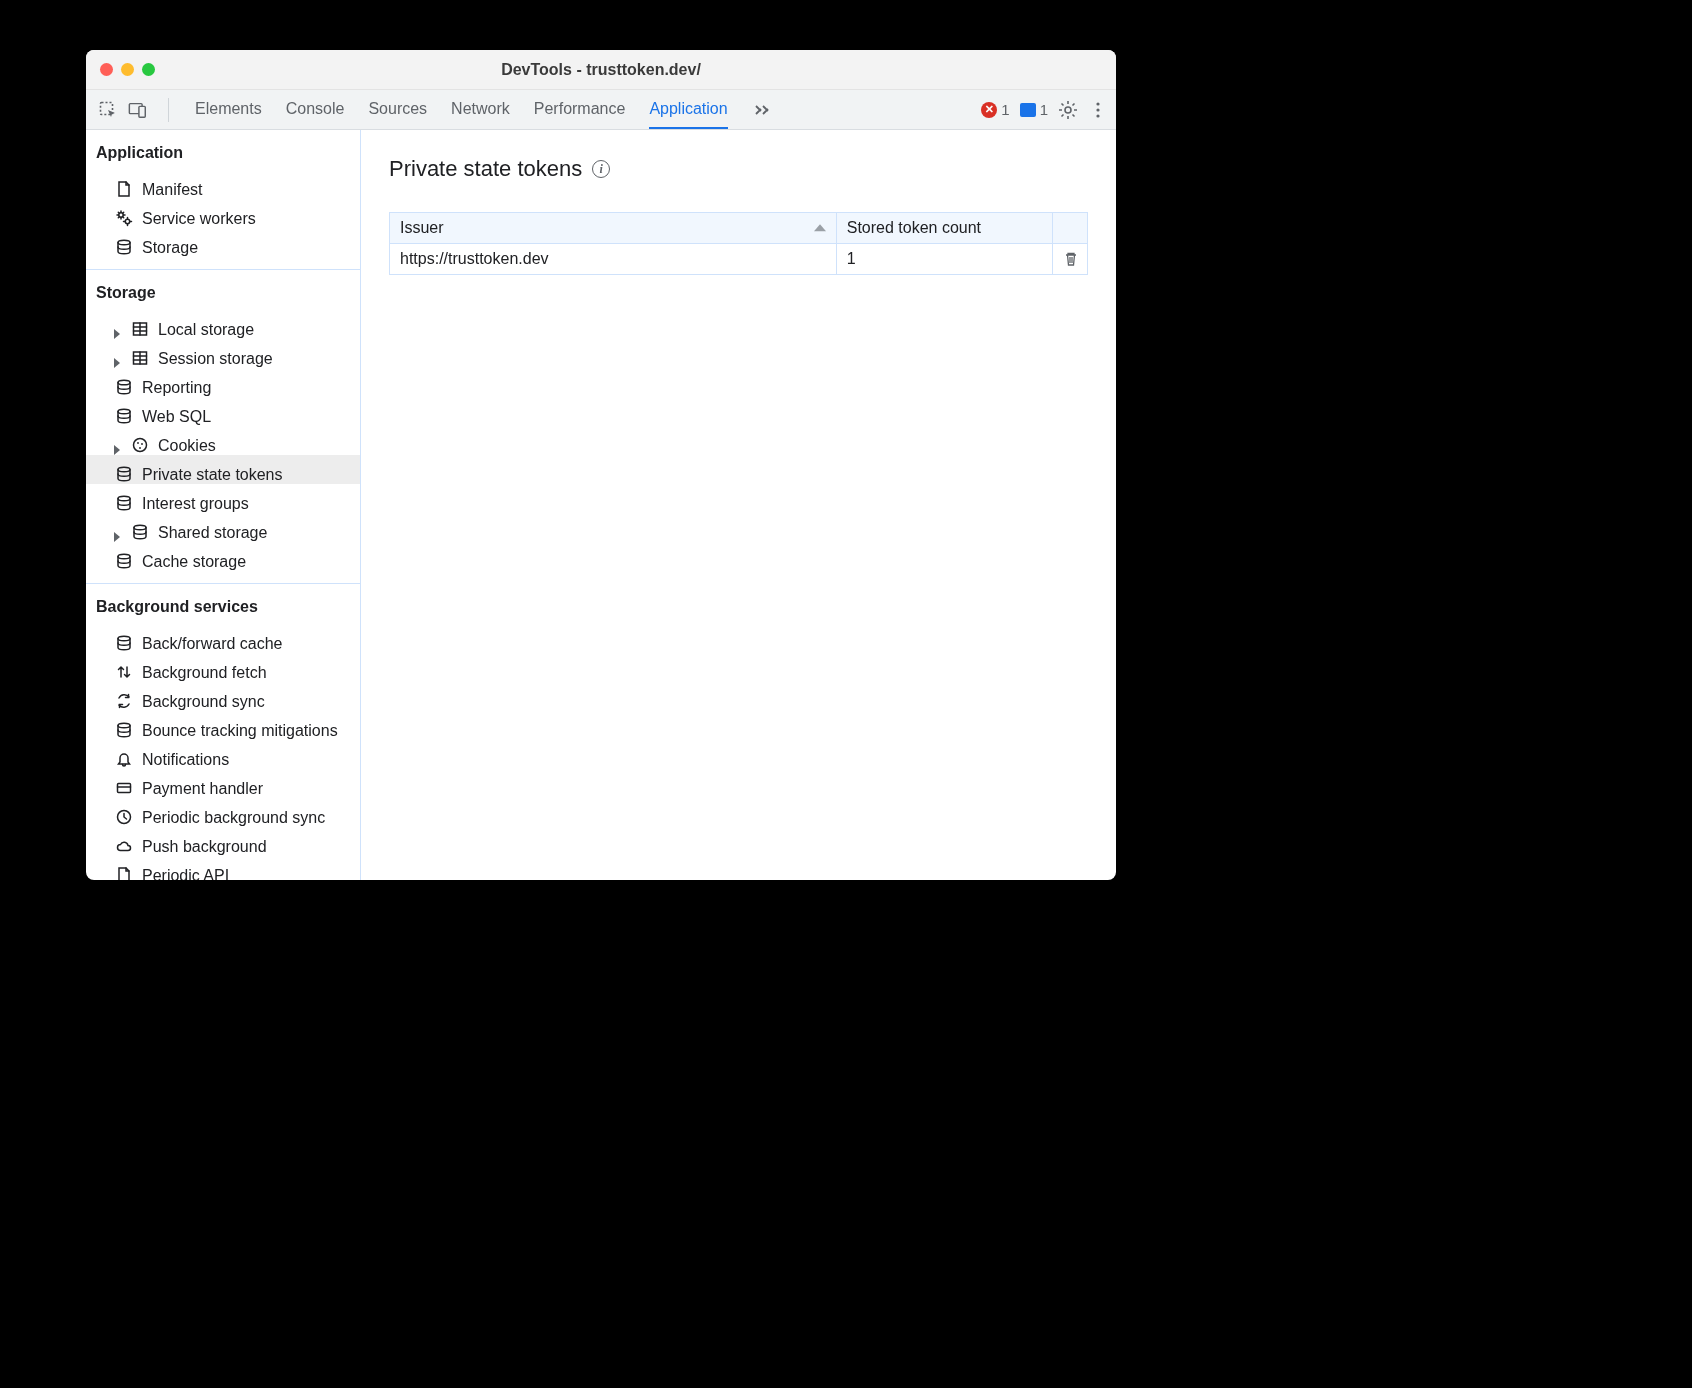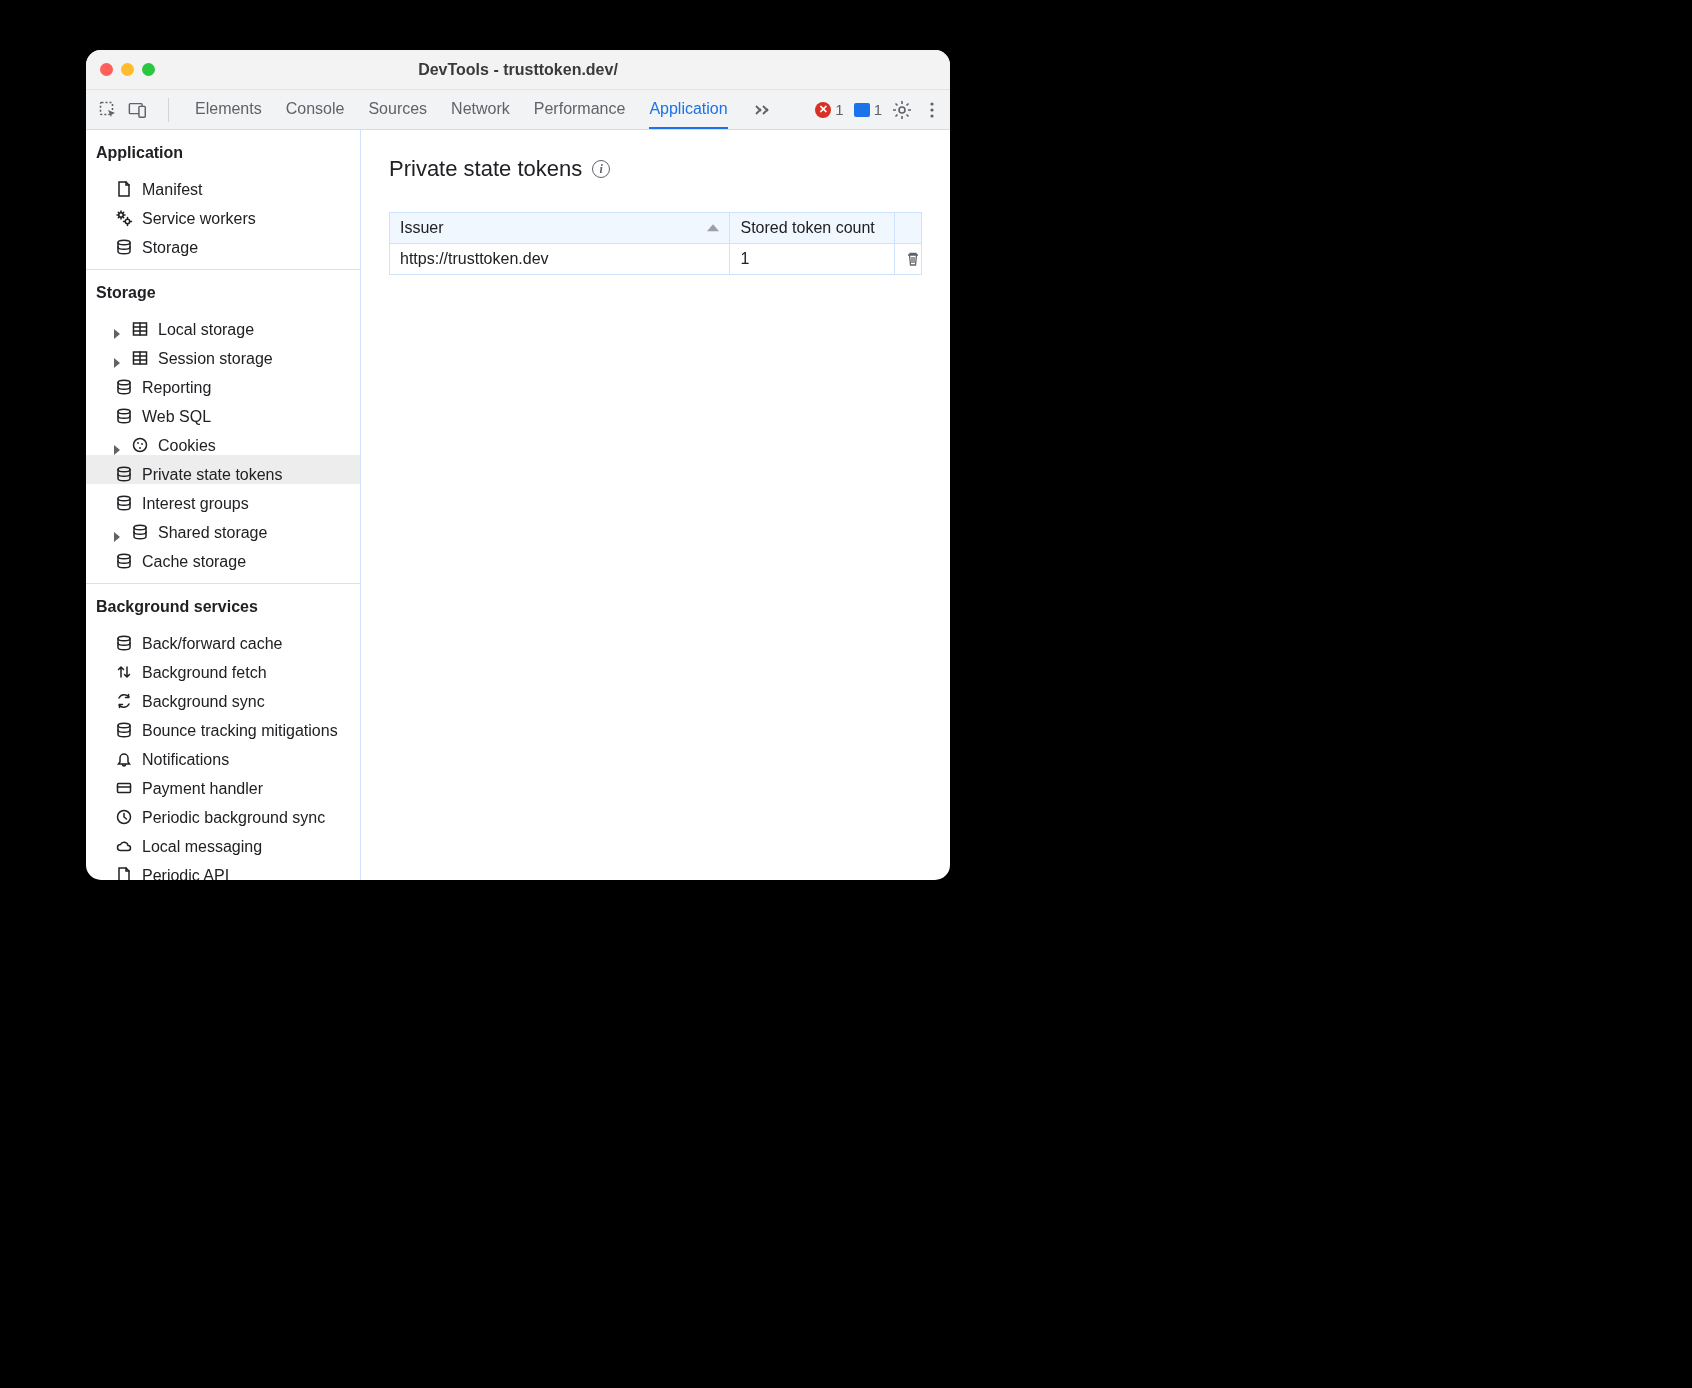--- a/index.html
+++ b/index.html
@@ -9,24 +9,24 @@
     height: 1388px;
     font-family: -apple-system, BlinkMacSystemFont, "Segoe UI", Helvetica, Arial, sans-serif;
     display: flex;
     align-items: flex-start;
     justify-content: center;
   }
   .window {
     position: absolute;
     left: 86px;
     top: 50px;
-    width: 864px;
+    width: 1030px;
     height: 830px;
     background: #fff;
-    border-radius: 15px;
+    border-radius: 8px;
     box-shadow: 0 20px 60px rgba(0,0,0,.45);
     overflow: hidden;
     display: flex;
     flex-direction: column;
   }
   .titlebar {
     height: 40px;
     background: #f3f3f3;
     display: flex;
     align-items: center;
@@ -391,21 +391,21 @@
               </svg>
             </span>
             <span>Periodic background sync</span>
           </div>
           <div class="item">
             <span class="icon">
               <svg width="18" height="18" viewBox="0 0 18 18" stroke="#202124" fill="none" stroke-width="1.5" stroke-linecap="round">
                 <path d="M5.5 13.5 a3 3 0 0 1 0-6 a4 4 0 0 1 7.5 1 a2.5 2.5 0 0 1 0 5 z"></path>
               </svg>
             </span>
-            <span>Local messaging</span>
+            <span>Push background</span>
           </div>
           <div class="item">
             <span class="icon">
               <svg width="18" height="18" viewBox="0 0 18 18" stroke="#202124" fill="none" stroke-width="1.5" stroke-linecap="round">
                 <path d="M4 2 h7 l3 3 v11 h-10 z"></path>
                 <path d="M11 2 v3 h3"></path>
               </svg>
             </span>
             <span>Periodic API</span>
           </div>

